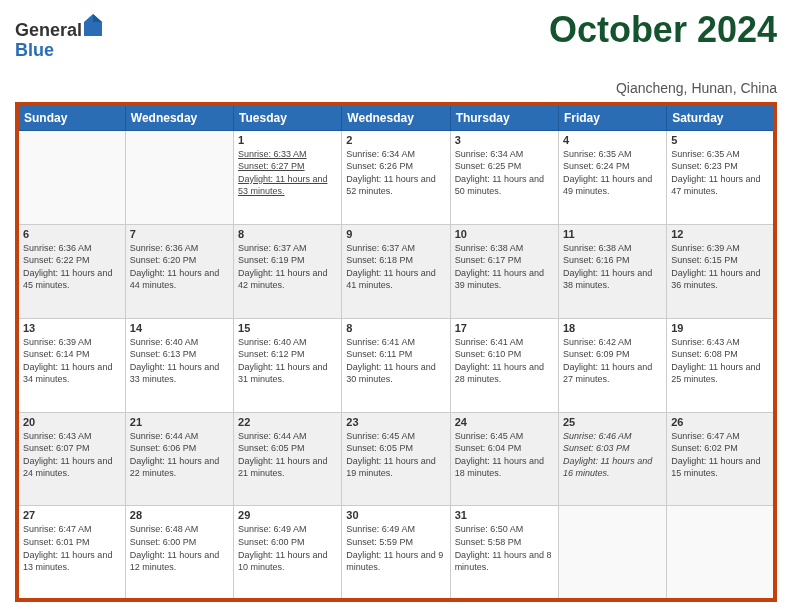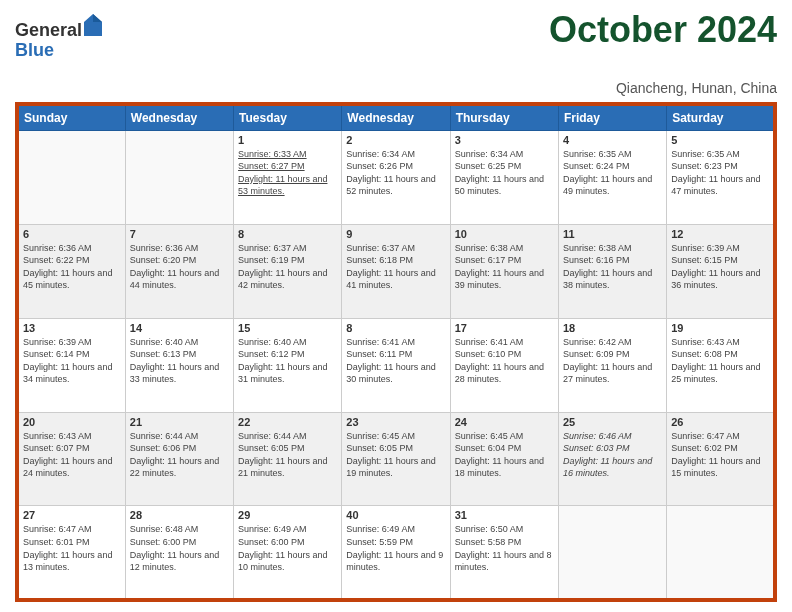--- a/index.html
+++ b/index.html
@@ -311,21 +311,21 @@
 Sunset: 6:00 PM
 Daylight: 11 hours and 12 minutes.</div>
           </td>
           <td>
             <span class="day-number">29</span>
             <div class="day-info" style="white-space: pre-line;">Sunrise: 6:49 AM
 Sunset: 6:00 PM
 Daylight: 11 hours and 10 minutes.</div>
           </td>
           <td>
-            <span class="day-number">40</span>
+            <span class="day-number">30</span>
             <div class="day-info" style="white-space: pre-line;">Sunrise: 6:49 AM
 Sunset: 5:59 PM
 Daylight: 11 hours and 9 minutes.</div>
           </td>
           <td>
             <span class="day-number">31</span>
             <div class="day-info" style="white-space: pre-line;">Sunrise: 6:50 AM
 Sunset: 5:58 PM
 Daylight: 11 hours and 8 minutes.</div>
           </td>

